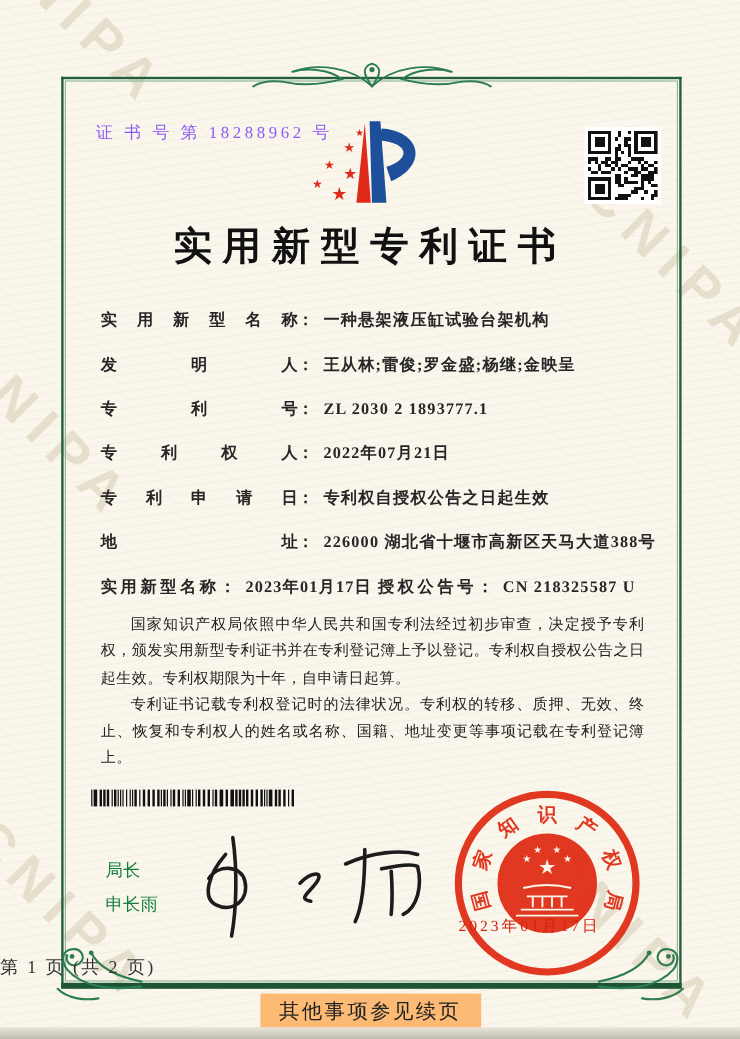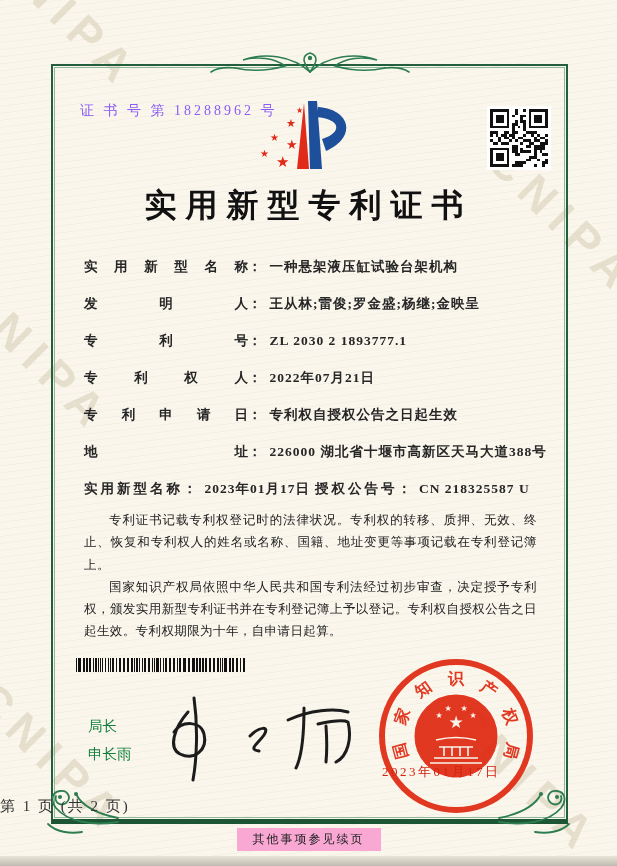--- a/index.html
+++ b/index.html
@@ -34,21 +34,21 @@
   .barcode{position:absolute;left:76px;top:658px;width:174px;height:14px;display:flex;align-items:stretch;}
   .barcode i{display:block;height:100%;}
   .signer{position:absolute;left:88px;top:712px;font-size:14.5px;color:#15803d;
     font-family:"Liberation Sans","DejaVu Sans",sans-serif;line-height:1.95;}
   .signature{position:absolute;left:150px;top:686px;width:210px;height:100px;}
   .seal{position:absolute;left:374px;top:654px;width:164px;height:164px;opacity:0.93;}
   .seal-date{position:absolute;left:382px;top:763px;width:160px;font-size:13px;color:#d42311;
     letter-spacing:2.5px;white-space:nowrap;}
   .pagenum{position:absolute;left:0;top:797px;width:100%;font-size:15px;color:#333;letter-spacing:2px;}
   .contnote{position:absolute;left:50%;top:828px;transform:translateX(-50%);
-    background:#f9a8d4;padding:3px 16px;font-size:12px;color:#222;letter-spacing:2px;white-space:nowrap;}
+    background:#fdba74;padding:3px 16px;font-size:17px;color:#222;letter-spacing:2px;white-space:nowrap;}
   .ornament{position:absolute;pointer-events:none;}
 </style>
 </head>
 <body>
 
 <div class="stage">
 
   <div class="watermark" style="left:-30px;top:-14px">CNIPA</div>
   <div class="watermark" style="left:-58px;top:330px">CNIPA</div>
   <div class="watermark" style="left:468px;top:192px">CNIPA</div>
@@ -339,22 +339,22 @@
     </div>
     <div class="frow" style="top:222px">
       <span class="flabel-sm">实用新型名称</span><span>：</span><span class="fvalue">2023年01月17日</span>
       <span class="grant-right">
         <span class="flabel-sm">授权公告号</span><span>：</span><span class="fvalue">CN 218325587 U</span>
       </span>
     </div>
   </div>
 
   <div class="paras">
+    <p>国家知识产权局依照中华人民共和国专利法经过初步审查，决定授予专利权，颁发实用新型专利证书并在专利登记簿上予以登记。专利权自授权公告之日起生效。专利权期限为十年，自申请日起算。</p>
     <p>专利证书记载专利权登记时的法律状况。专利权的转移、质押、无效、终止、恢复和专利权人的姓名或名称、国籍、地址变更等事项记载在专利登记簿上。</p>
-    <p>国家知识产权局依照中华人民共和国专利法经过初步审查，决定授予专利权，颁发实用新型专利证书并在专利登记簿上予以登记。专利权自授权公告之日起生效。专利权期限为十年，自申请日起算。</p>
   </div>
 
   <div class="barcode" id="barcode">
       <i style="width: 1px; background: rgb(17, 17, 17); margin-right: 1px;"></i>
       <i style="width: 3px; background: rgb(17, 17, 17); margin-right: 2px;"></i>
       <i style="width: 2px; background: rgb(17, 17, 17); margin-right: 1px;"></i>
       <i style="width: 2px; background: rgb(17, 17, 17); margin-right: 1px;"></i>
       <i style="width: 2px; background: rgb(17, 17, 17); margin-right: 2px;"></i>
       <i style="width: 1px; background: rgb(17, 17, 17); margin-right: 1px;"></i>
       <i style="width: 2px; background: rgb(17, 17, 17); margin-right: 1px;"></i>

